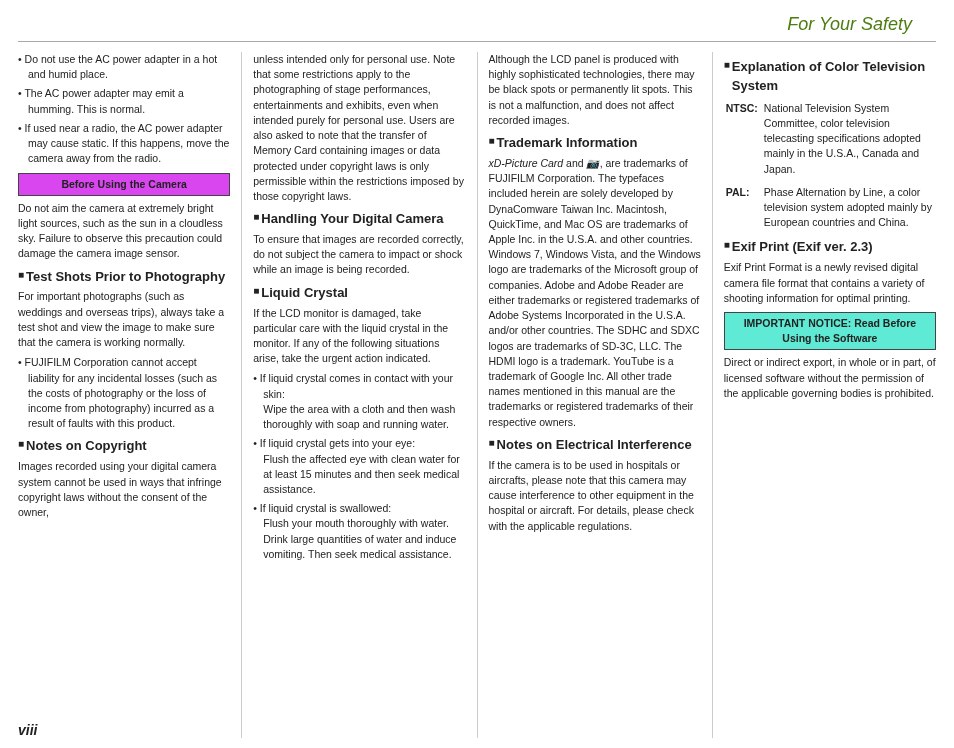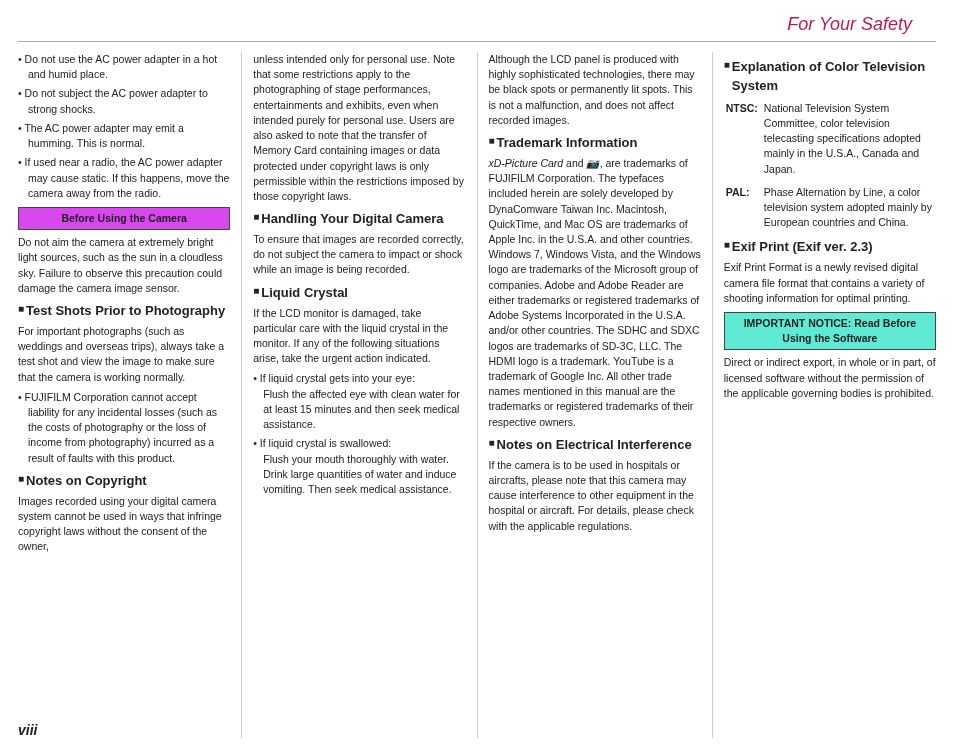--- a/index.html
+++ b/index.html
@@ -11,21 +11,21 @@
       font-size: 11px;
       color: #222;
       overflow: hidden;
       position: relative;
     }
     .page-title {
       text-align: right;
       font-style: italic;
       font-size: 18px;
       font-weight: normal;
-      color: #be185d;
+      color: #4d7c0f;
       padding: 14px 24px 6px 0;
       border-bottom: 1px solid #aaa;
       margin: 0 18px;
     }
     .content-area {
       display: flex;
       flex-direction: row;
       padding: 10px 18px 0 18px;
       gap: 0;
       height: calc(748px - 52px);
@@ -95,41 +95,41 @@
 </head>
 <body>
 
 <div class="page-title">For Your Safety</div>
 
 <div class="content-area">
 
   <div class="col">
     <div>
       <div class="bullet-item">Do not use the AC power adapter in a hot and humid place.</div>
-      <div class="bullet-item">Do not subject the AC power adapter to strong shocks.</div>
       <div class="bullet-item">The AC power adapter may emit a humming. This is normal.</div>
       <div class="bullet-item">If used near a radio, the AC power adapter may cause static. If this happens, move the camera away from the radio.</div>
     </div>
     <div class="box-heading">Before Using the Camera</div>
     <p>Do not aim the camera at extremely bright light sources, such as the sun in a cloudless sky.  Failure to observe this precaution could damage the camera image sensor.</p>
     <div class="section-heading">Test Shots Prior to Photography</div>
     <p>For important photographs (such as weddings and overseas trips), always take a test shot and view the image to make sure that the camera is working normally.</p>
     <div class="bullet-item">FUJIFILM Corporation cannot accept liability for any incidental losses (such as the costs of photography or the loss of income from photography) incurred as a result of faults with this product.</div>
     <div class="section-heading">Notes on Copyright</div>
     <p>Images recorded using your digital camera system cannot be used in ways that infringe copyright laws without the consent of the owner,</p>
   </div>
 
   <div class="col-divider"></div>
 
   <div class="col">
     <p>unless intended only for personal use. Note that some restrictions apply to the photographing of stage performances, entertainments and exhibits, even when intended purely for personal use. Users are also asked to note that the transfer of Memory Card containing images or data protected under copyright laws is only permissible within the restrictions imposed by those copyright laws.</p>
     <div class="section-heading">Handling Your Digital Camera</div>
     <p>To ensure that images are recorded correctly, do not subject the camera to impact or shock while an image is being recorded.</p>
     <div class="section-heading">Liquid Crystal</div>
     <p>If the LCD monitor is damaged, take particular care with the liquid crystal in the monitor. If any of the following situations arise, take the urgent action indicated.</p>
+    <div class="bullet-item">If liquid crystal comes in contact with your skin:<br>Wipe the area with a cloth and then wash thoroughly with soap and running water.</div>
     <div class="bullet-item">If liquid crystal gets into your eye:<br>Flush the affected eye with clean water for at least 15 minutes and then seek medical assistance.</div>
     <div class="bullet-item">If liquid crystal is swallowed:<br>Flush your mouth thoroughly with water. Drink large quantities of water and induce vomiting. Then seek medical assistance.</div>
   </div>
 
   <div class="col-divider"></div>
 
   <div class="col">
     <p>Although the LCD panel is produced with highly sophisticated technologies, there may be black spots or permanently lit spots.  This is not a malfunction, and does not affect recorded images.</p>
     <div class="section-heading">Trademark Information</div>
     <p><span style="font-style:italic;">xD-Picture Card</span> and <span style="font-style:italic;">📷</span>, are trademarks of FUJIFILM Corporation.  The typefaces included herein are solely developed by DynaComware Taiwan Inc.  Macintosh, QuickTime, and Mac OS are trademarks of Apple Inc. in the U.S.A. and other countries. Windows 7, Windows Vista, and the Windows logo are trademarks of the Microsoft group of companies. Adobe and Adobe Reader are either trademarks or registered trademarks of Adobe Systems Incorporated in the U.S.A. and/or other countries. The SDHC and SDXC logos are trademarks of SD-3C, LLC.  The HDMI logo is a trademark.  YouTube is a trademark of Google Inc.  All other trade names mentioned in this manual are the trademarks or registered trademarks of their respective owners.</p>

